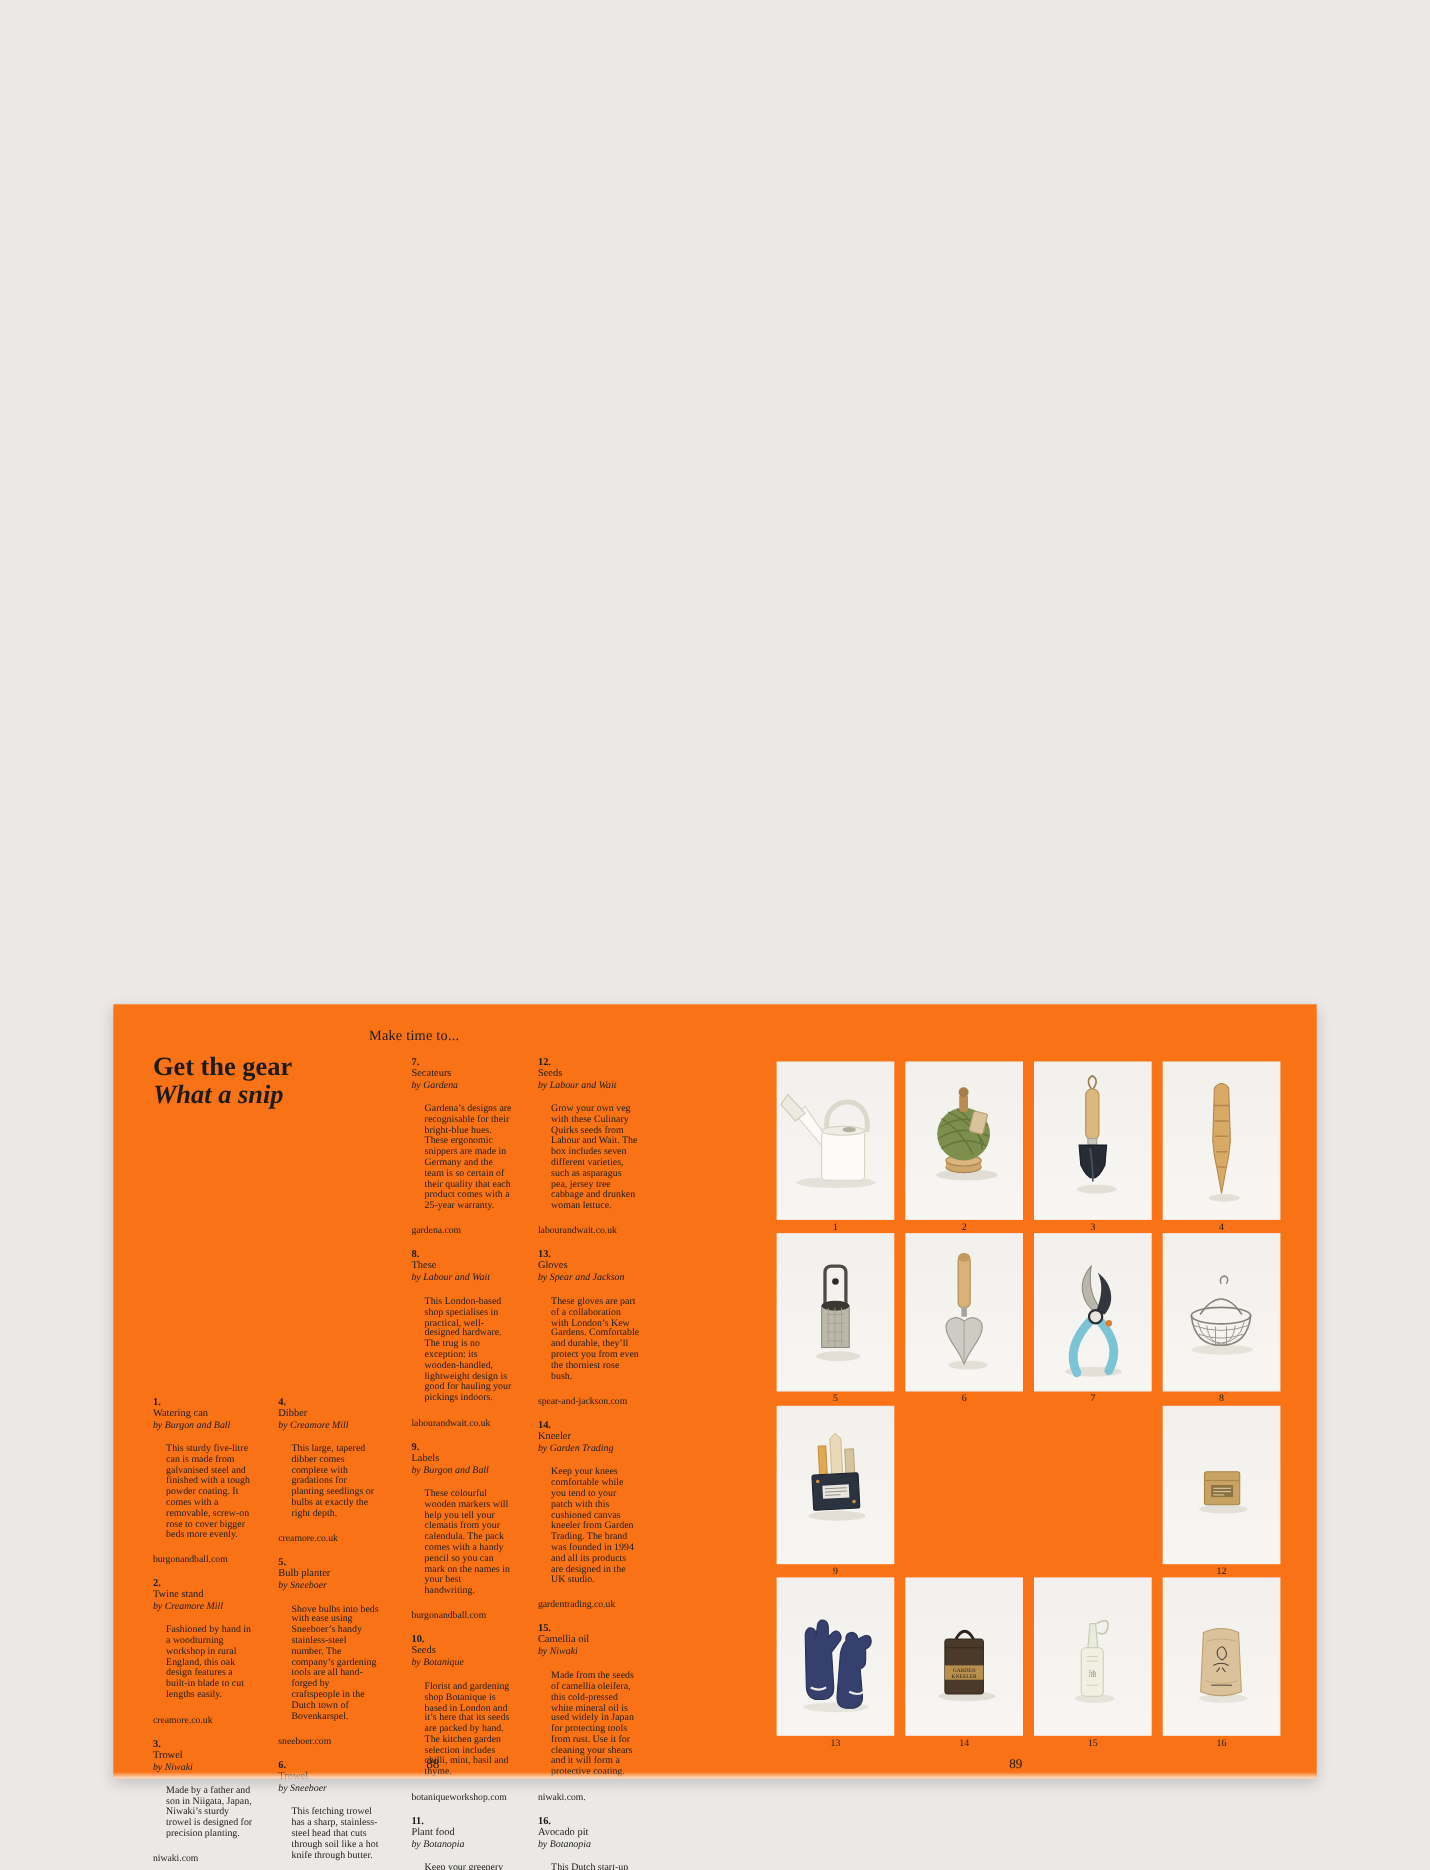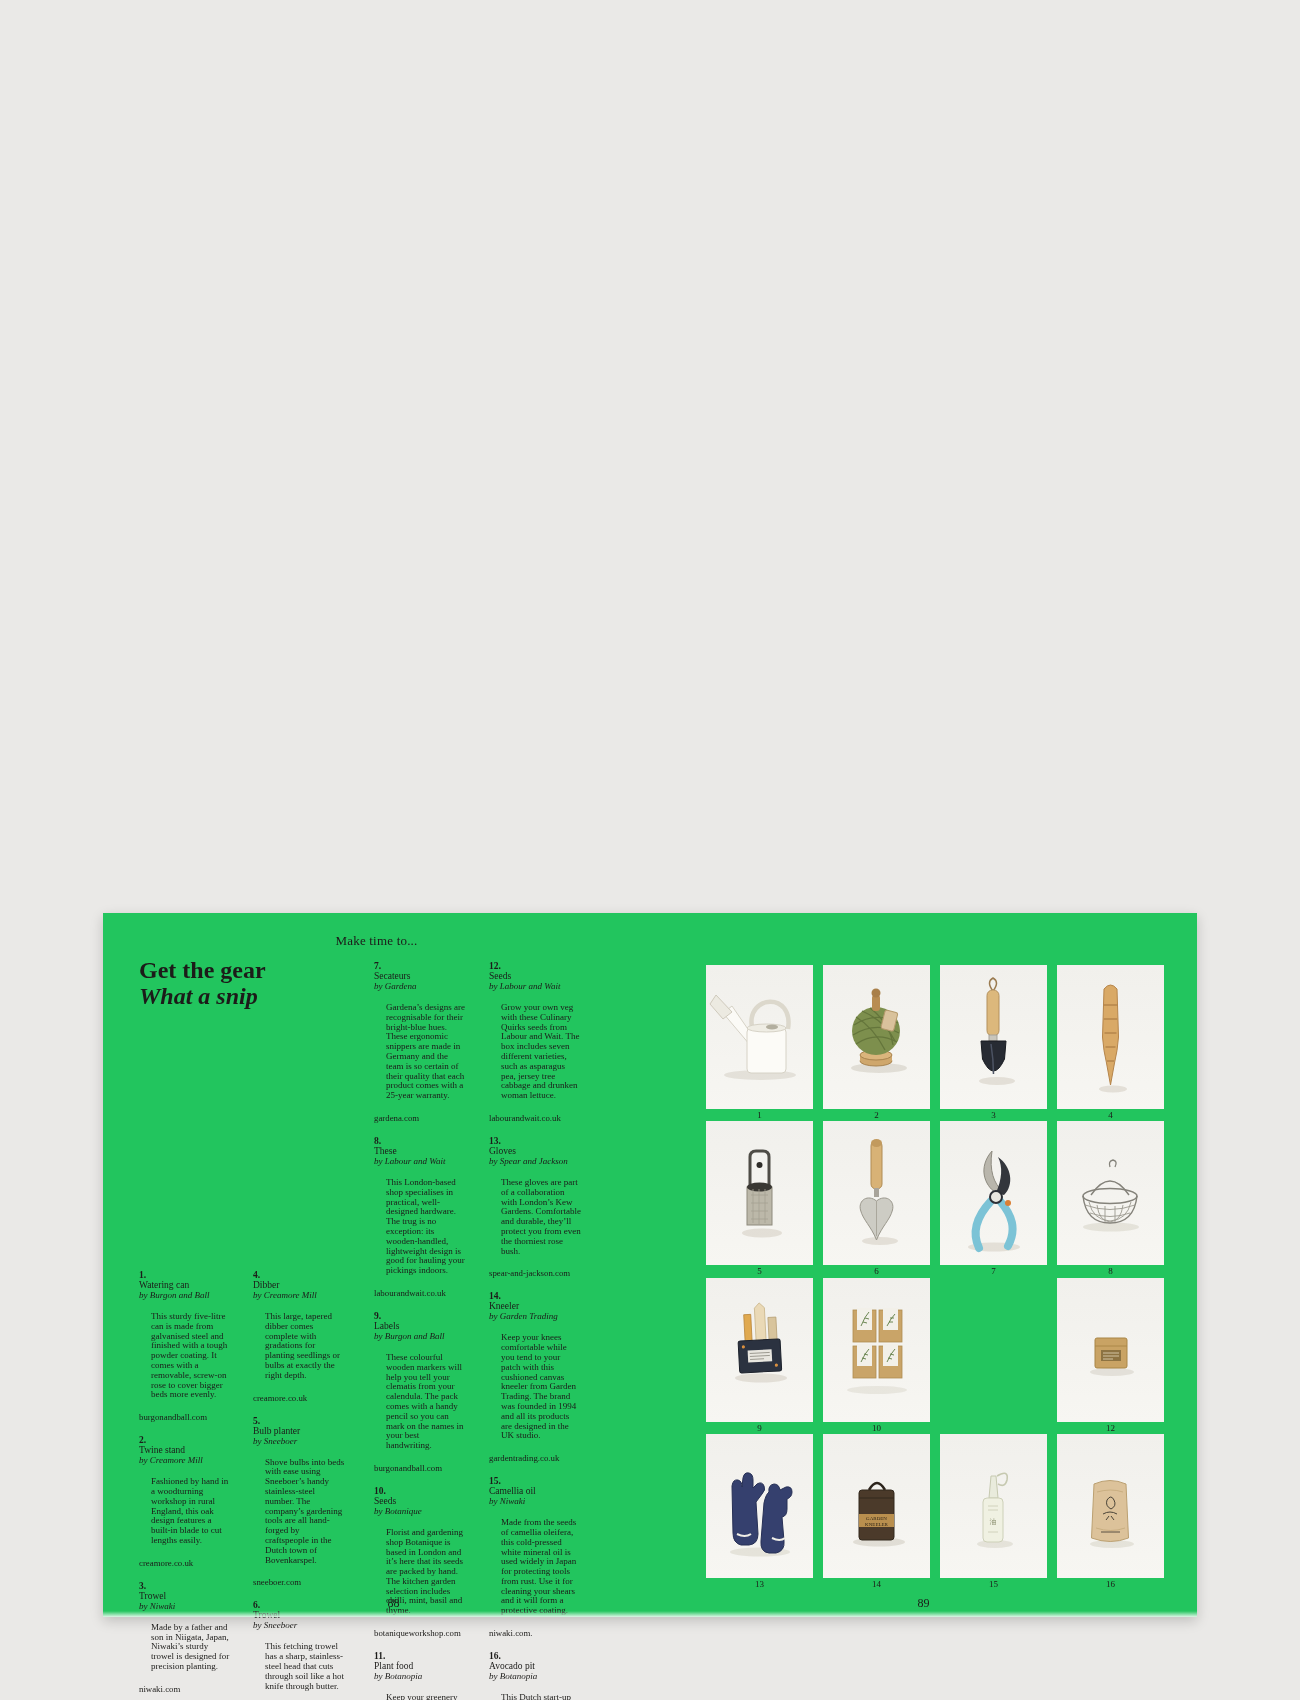--- a/index.html
+++ b/index.html
@@ -1,18 +1,18 @@
 <!DOCTYPE html>
 <html><head>
 <meta charset="utf-8">
 <style>
   html,body{margin:0;padding:0;background:#eae9e7;}
   .canvas{position:relative;width:1300px;height:1700px;background:#eae9e7;overflow:hidden;
           font-family:"Liberation Serif",serif;color:#1c1b19;}
-  .paper{position:absolute;left:103px;top:913px;width:1094px;height:704px;background:#22c55e;
+  .paper{position:absolute;left:103px;top:913px;width:1094px;height:704px;background:#f97316;
          box-shadow:0 4px 12px rgba(0,0,0,.18);}
   .page-edge{position:absolute;left:0;bottom:0;width:100%;height:6px;
          background:linear-gradient(to bottom, rgba(255,255,255,0), rgba(255,255,255,.85));}
   .running-header{position:absolute;left:0;top:20px;width:547px;text-align:center;
          font-size:13px;letter-spacing:.2px;}
   .headline{position:absolute;left:36px;top:44px;font-size:24px;line-height:26px;font-weight:600;}
   .headline .sub{font-style:italic;font-weight:600;}
   .intro{position:absolute;left:36px;top:99px;width:258px;font-size:14px;line-height:14.8px;margin:0;}
   .col{position:absolute;width:104px;}
   .col1{left:36px;top:357px;}
@@ -304,42 +304,20 @@
           <rect x="42" y="72" width="24" height="12" fill="#e8e6df"></rect>
           <circle cx="38" cy="68" r="1.6" fill="#d98f3f"></circle>
               <circle cx="70" cy="88" r="1.6" fill="#d98f3f"></circle>
           <path d="M44 75 h20 M44 78 h20 M44 81 h14" stroke="#8a887e" stroke-width=".8"></path>
         </g>
       </svg>
         </div>
       <div class="figcap">9</div>
     </div>
 
-    <div class="figure gc2 gr3">
-      <div class="cell">
-          <svg width="107" height="144" viewBox="0 0 107 144">
-        <ellipse cx="54" cy="112" rx="30" ry="4" fill="rgba(110,95,60,.10)"></ellipse>
-        <g>
-          <rect x="30" y="32" width="23" height="32" fill="#c9a468" stroke="#b08d50" stroke-width=".8"></rect>
-          <rect x="34" y="30" width="15" height="22" fill="#f2f0e9"></rect>
-          <path d="M38 48 q4 -10 8 -14 M40 44 l4 1 M42 40 l4 1" stroke="#5c7a42" stroke-width=".9" fill="none"></path>
-          <rect x="56" y="32" width="23" height="32" fill="#c9a468" stroke="#b08d50" stroke-width=".8"></rect>
-          <rect x="60" y="30" width="15" height="22" fill="#f2f0e9"></rect>
-          <path d="M64 48 q4 -8 8 -12 M66 44 l4 0 M67 40 l4 0" stroke="#5c7a42" stroke-width=".9" fill="none"></path>
-          <rect x="30" y="68" width="23" height="32" fill="#c9a468" stroke="#b08d50" stroke-width=".8"></rect>
-          <rect x="34" y="66" width="15" height="22" fill="#f2f0e9"></rect>
-          <path d="M38 84 q4 -9 8 -13 M39 80 l4 1 M41 76 l4 1" stroke="#5c7a42" stroke-width=".9" fill="none"></path>
-          <rect x="56" y="68" width="23" height="32" fill="#c9a468" stroke="#b08d50" stroke-width=".8"></rect>
-          <rect x="60" y="66" width="15" height="22" fill="#f2f0e9"></rect>
-          <path d="M64 84 q4 -9 8 -13 M65 80 l4 1 M67 76 l4 1" stroke="#5c7a42" stroke-width=".9" fill="none"></path>
-        </g>
-      </svg>
-        </div>
-      <div class="figcap">10</div>
-    </div>
 
 
     <div class="figure gc4 gr3">
       <div class="cell">
           <svg width="107" height="144" viewBox="0 0 107 144">
         <ellipse cx="55" cy="94" rx="22" ry="4" fill="rgba(110,95,60,.13)"></ellipse>
         <rect x="38" y="60" width="32" height="30" rx="2" fill="#c9a364" stroke="#a98646" stroke-width="1"></rect>
         <path d="M38 68 h32" stroke="#a98646" stroke-width=".9"></path>
         <rect x="44" y="72" width="20" height="11" fill="#8d7342"></rect>
         <path d="M46 75 h16 M46 78 h16 M46 81 h10" stroke="#e6d9bd" stroke-width=".8"></path>

